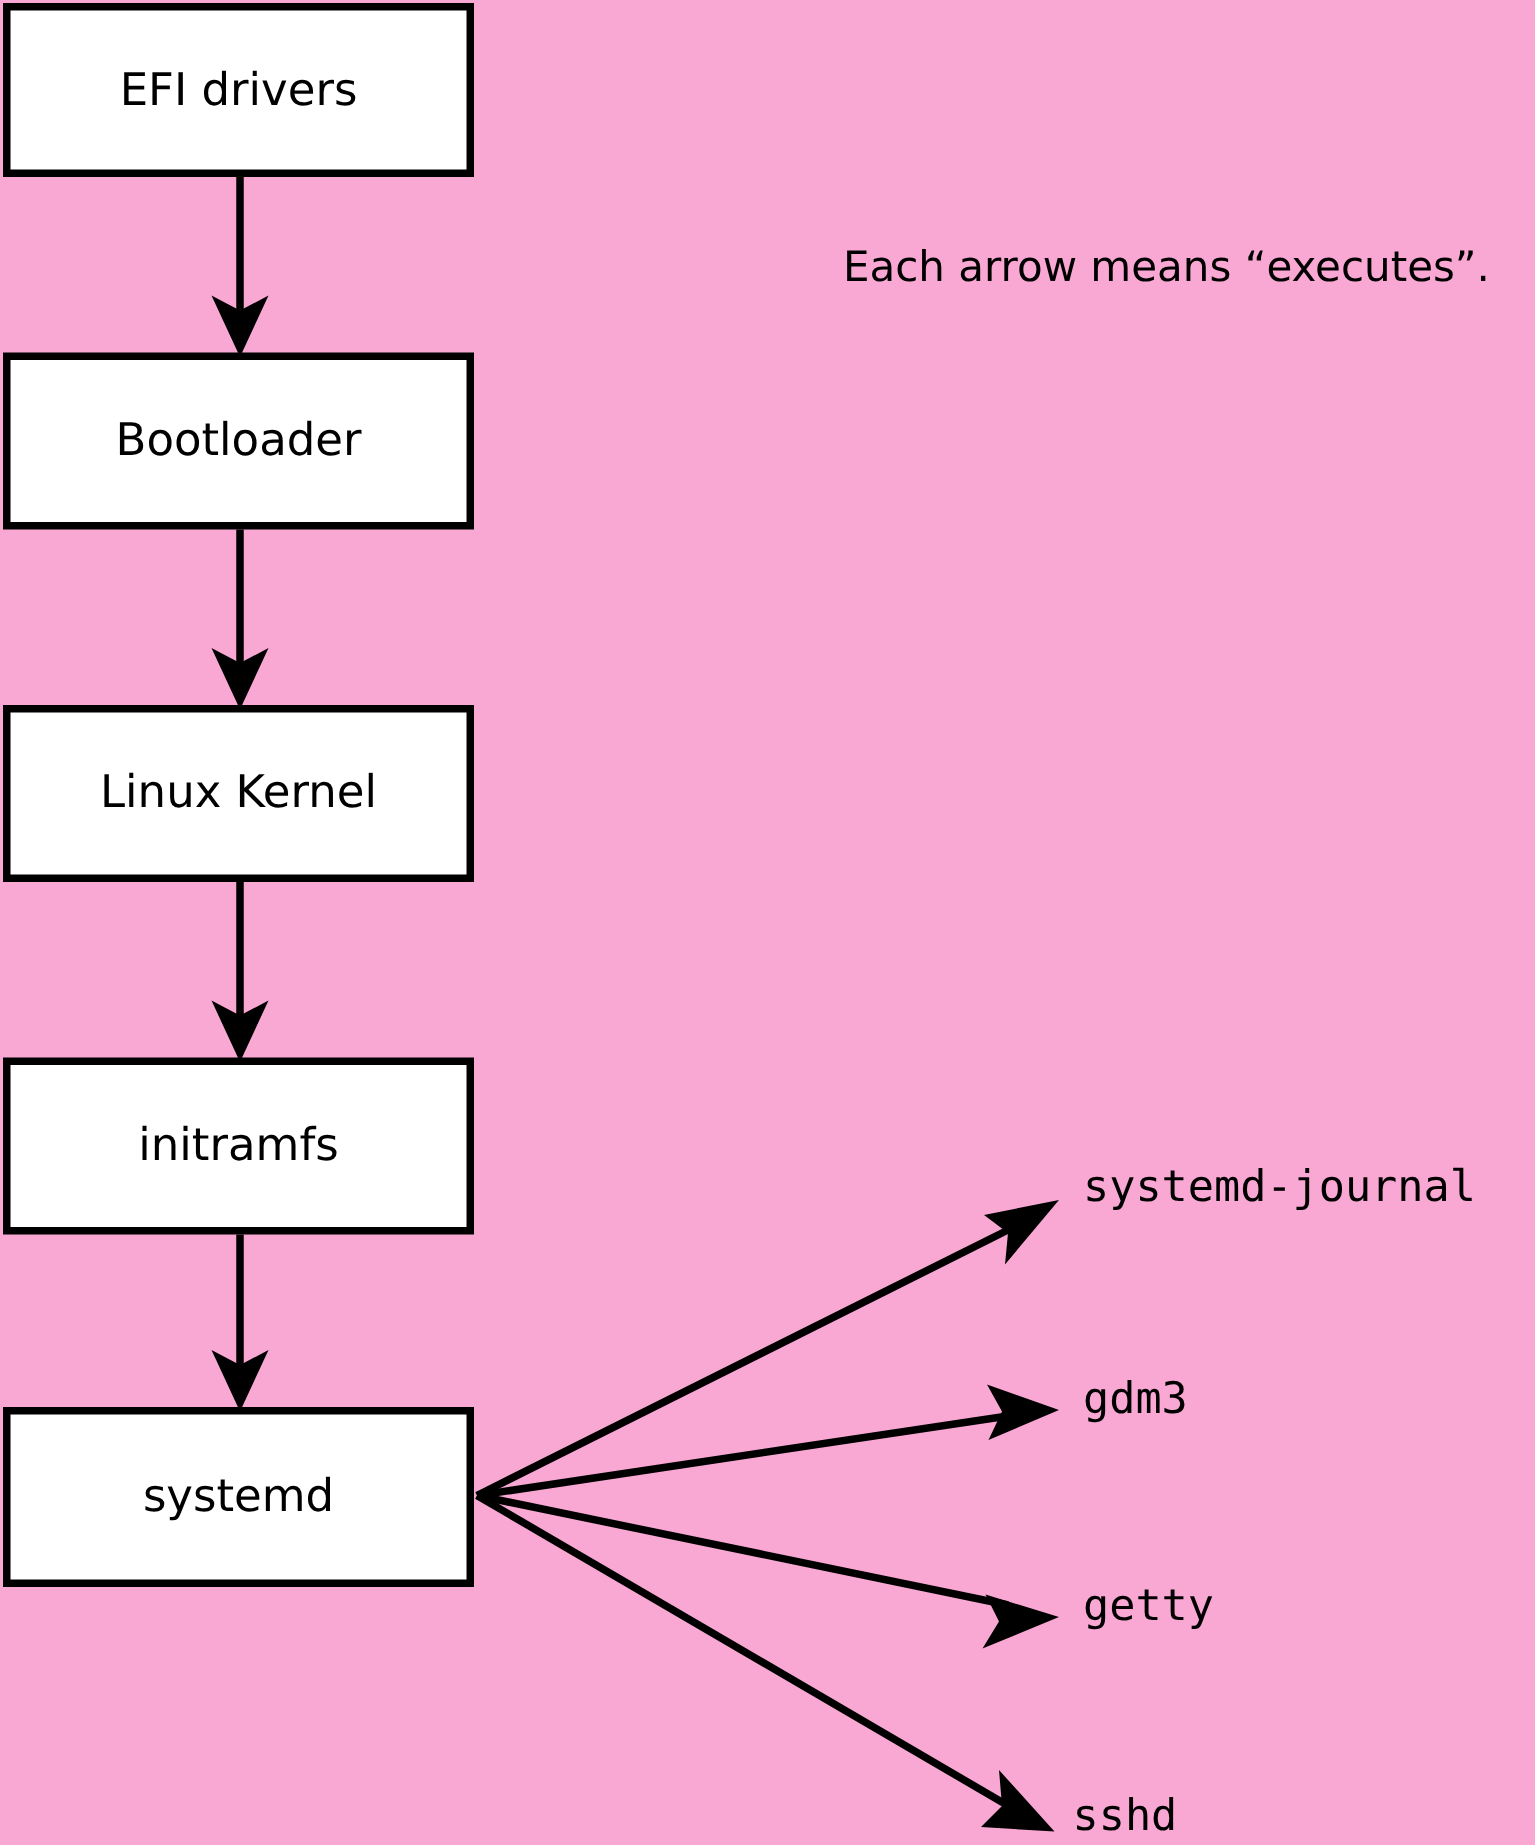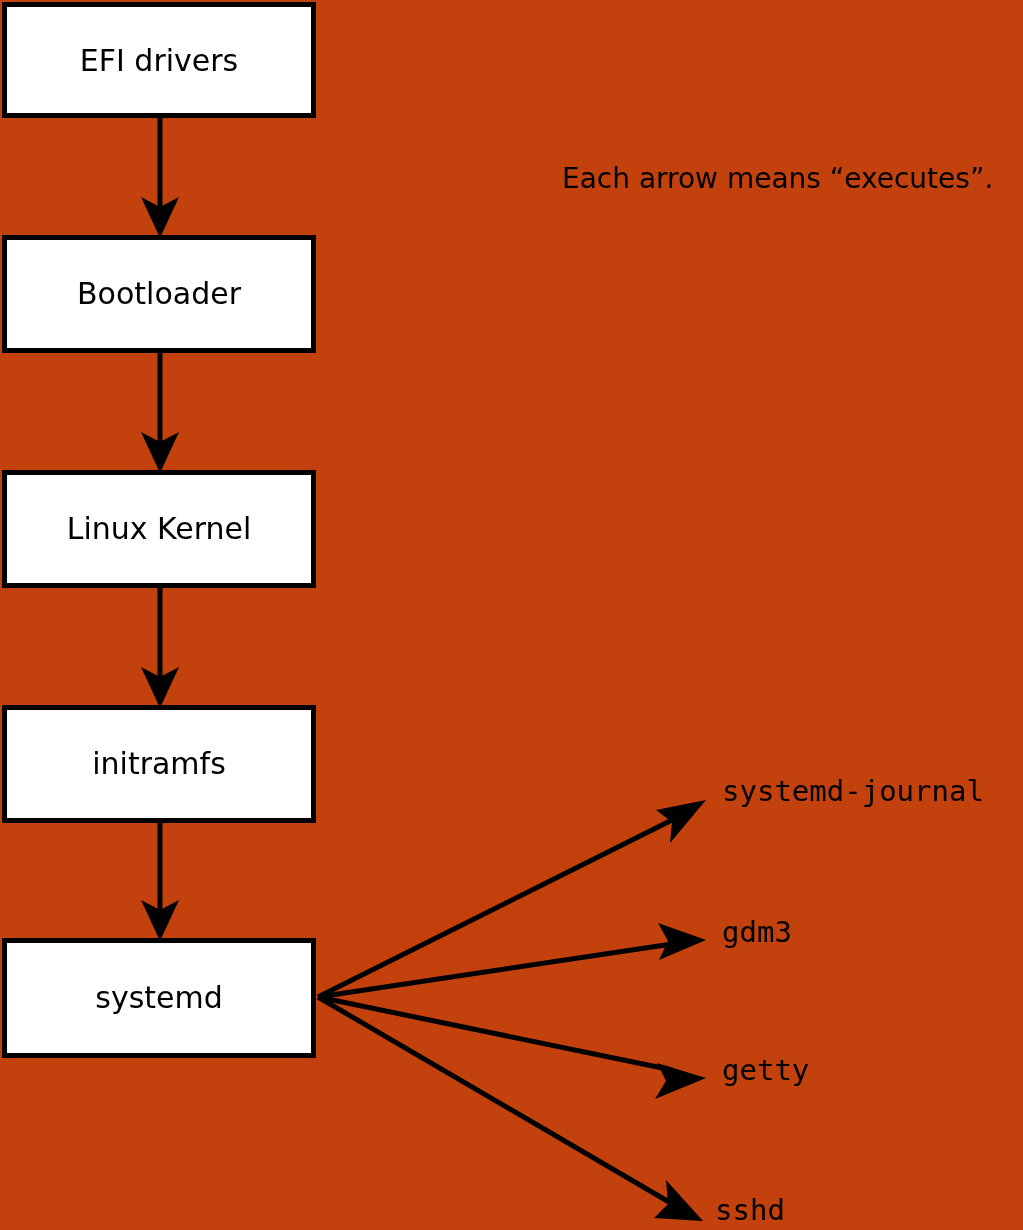--- a/index.html
+++ b/index.html
@@ -10,21 +10,21 @@
   body {
     width: 1023px;
     height: 1230px;
     overflow: hidden;
     font-family: "DejaVu Sans", "Liberation Sans", sans-serif;
   }
   #diagram-root {
     position: relative;
     width: 1023px;
     height: 1230px;
-    background: #c2410c;
+    background: #f9a8d4;
   }
   svg.diagram-canvas {
     position: absolute;
     top: 0;
     left: 0;
     width: 1023px;
     height: 1230px;
     display: block;
   }
   .node-box-rect {

